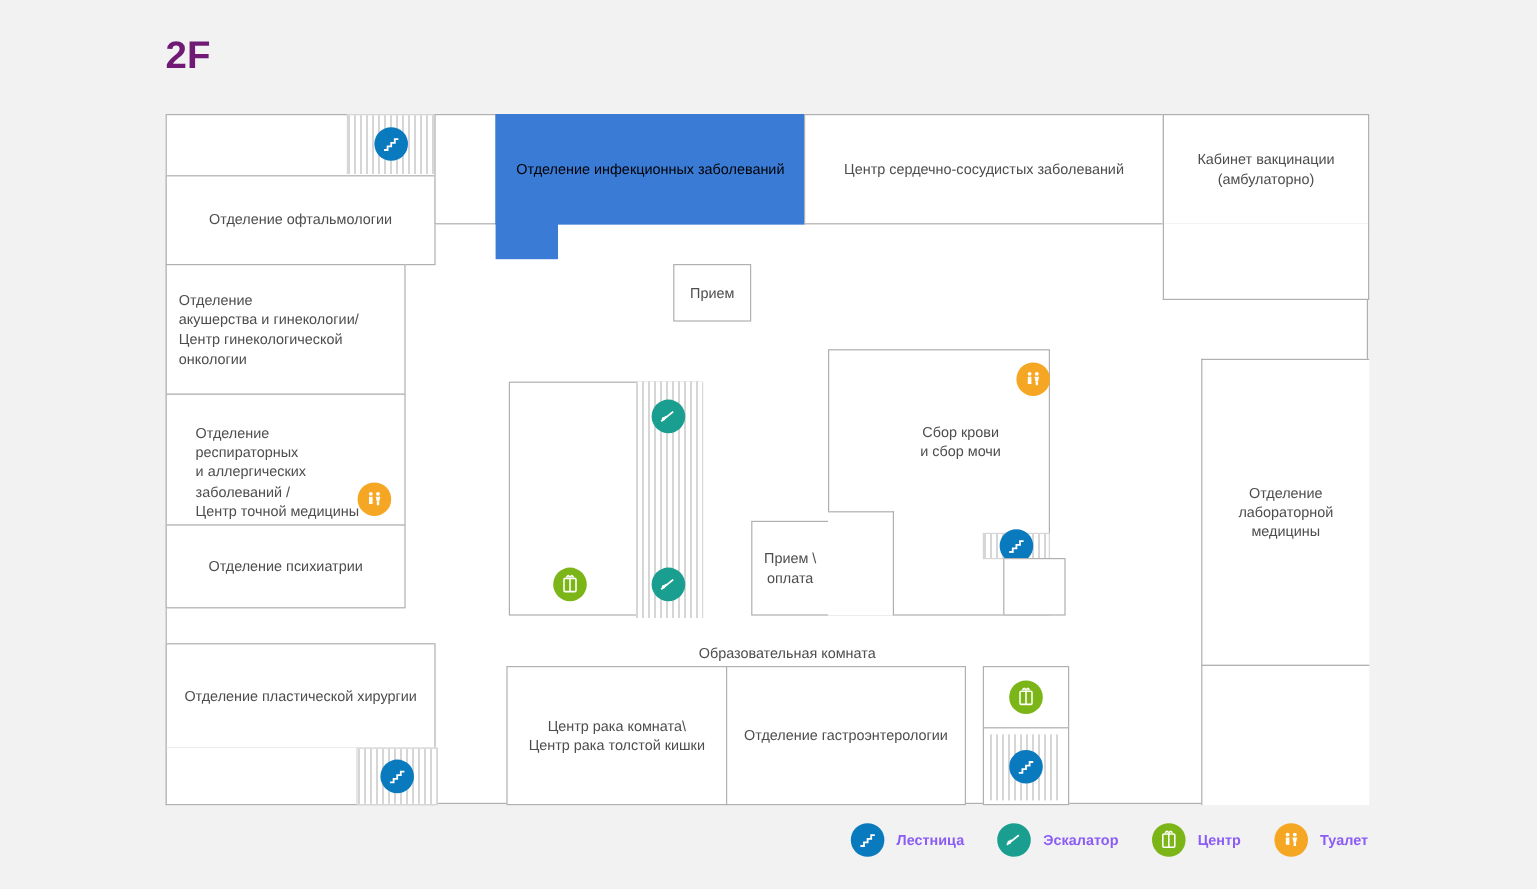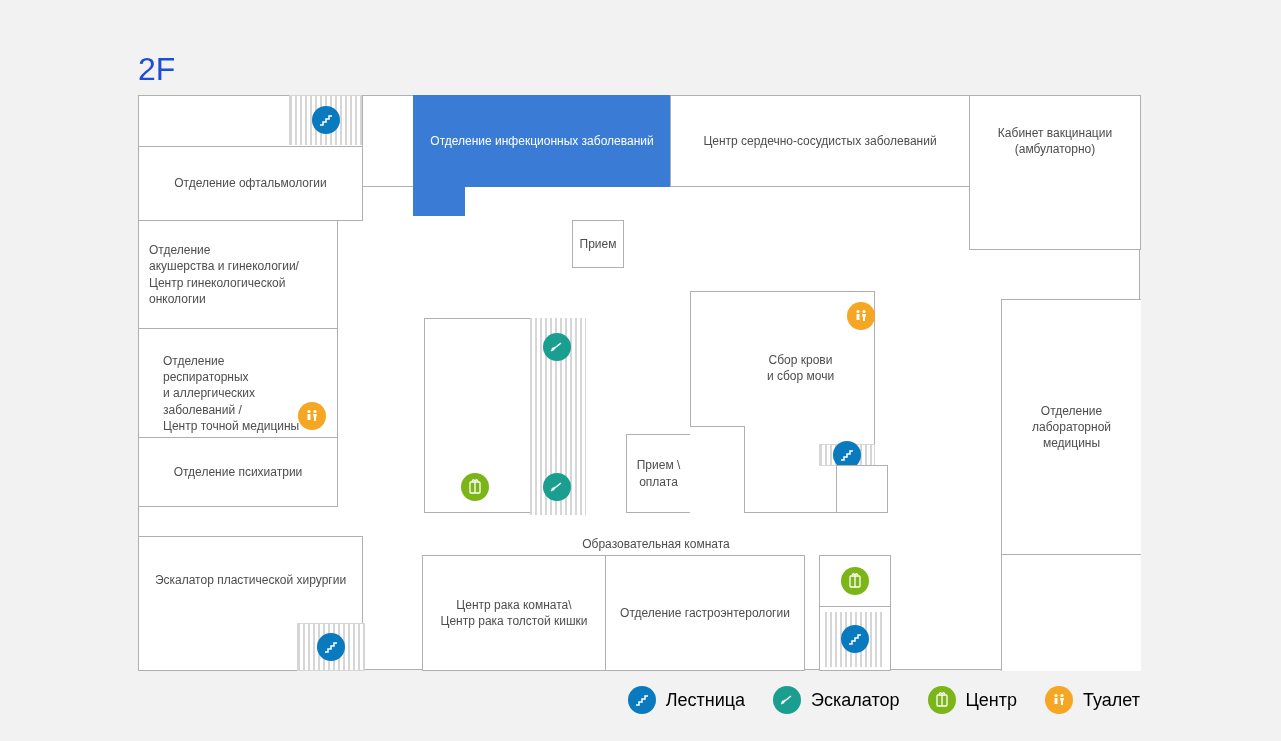--- a/index.html
+++ b/index.html
@@ -8,24 +8,24 @@
     font-family: Arial, sans-serif;
     font-size: 12px;
     color: #4d4d4d;
     width: 1281px;
     height: 741px;
     position: relative;
   }
   .floor-title {
     position: absolute;
     left: 138px;
-    top: 51px;
+    top: 28px;
     font-size: 32px;
-    font-weight: 400;
-    color: #1d4ed8;
+    font-weight: 700;
+    color: #701a75;
   }
   .plan {
     position: absolute;
     left: 138px;
     top: 95px;
     width: 1002px;
     height: 575px;
     border: 1px solid #b0b0b0;
     background: #fff;
   }
@@ -35,21 +35,21 @@
     background: #fff;
     display: flex;
     align-items: center;
     justify-content: center;
     text-align: center;
     padding: 4px;
     line-height: 1.35;
   }
   .room.highlight {
     background: #3a7bd5;
-    color: #ffffff;
+    color: #000000;
     border-color: #3a7bd5;
   }
   .noborder { border: none; }
   .corridor-fill {
     position: absolute;
     background: #fff;
   }
   .hatch {
     position: absolute;
     background: repeating-linear-gradient(90deg, #d6d6d6 0 2px, #fff 2px 5px);
@@ -68,22 +68,23 @@
   .icon-circle svg { width: 16px; height: 16px; }
   .legend {
     position: absolute;
     left: 138px;
     top: 686px;
     width: 1002px;
     display: flex;
     justify-content: flex-end;
     align-items: center;
     gap: 28px;
-    font-size: 18px;
-    color: #000000;
+    font-size: 12px;
+    color: #8b5cf6;
+    font-weight: bold;
   }
   .legend-item { display: flex; align-items: center; gap: 10px; }
   .white-strip { position:absolute; background:#fff; z-index:2; }
 </style>
 </head>
 <body>
 
 <svg width="0" height="0" style="position:absolute">
   <defs>
     <g id="ic-stairs" stroke="#fff" stroke-width="1.5" fill="none">
@@ -163,32 +164,32 @@
       <svg>
         <use href="#ic-toilet"></use>
       </svg>
     </span>
 
   <div class="room" style="left:-1px; top:341px; width:200px; height:70px;">
     <span>Отделение психиатрии</span>
   </div>
 
   <div class="room" style="left:-1px; top:440px; width:225px; height:88px;">
-    <span>Эскалатор пластической хирургии</span>
+    <span>Отделение пластической хирургии</span>
   </div>
 
   <div class="room noborder" style="left:-1px; top:527px; width:225px; height:48px; border-left:1px solid #b0b0b0; border-bottom:1px solid #b0b0b0;"></div>
   <div class="hatch" style="left:158px; top:527px; width:68px; height:48px;"></div>
   <span class="icon-circle c-blue abs" style="left:178px; top:537px;">
       <svg>
         <use href="#ic-stairs"></use>
       </svg>
     </span>
 
-  <div class="room" style="left:433px; top:124px; width:52px; height:48px;">
+  <div class="room" style="left:422px; top:124px; width:65px; height:48px;">
     <span>Прием</span>
   </div>
 
   <div class="room" style="left:285px; top:222px; width:160px; height:195px; padding:0;">
     <div class="hatch" style="left:105px; top:-1px; width:56px; height:197px; border:none;"></div>
   </div>
   <span class="icon-circle c-teal abs" style="left:404px; top:237px;">
       <svg>
         <use href="#ic-escalator"></use>
       </svg>

